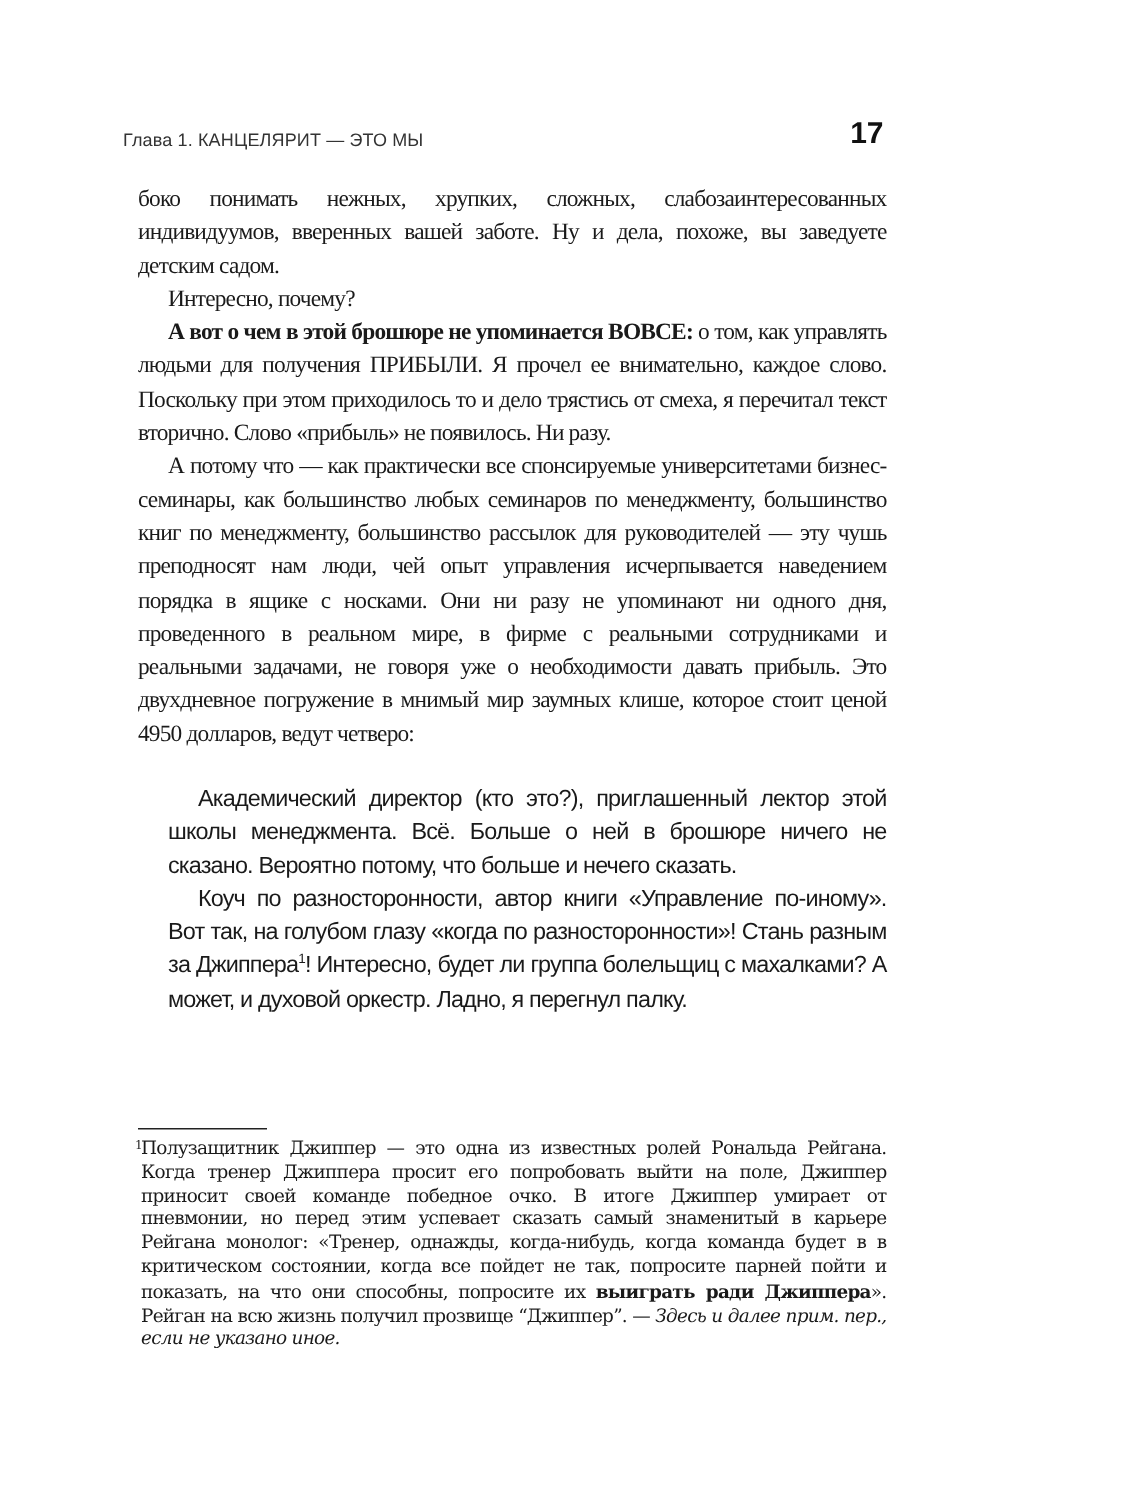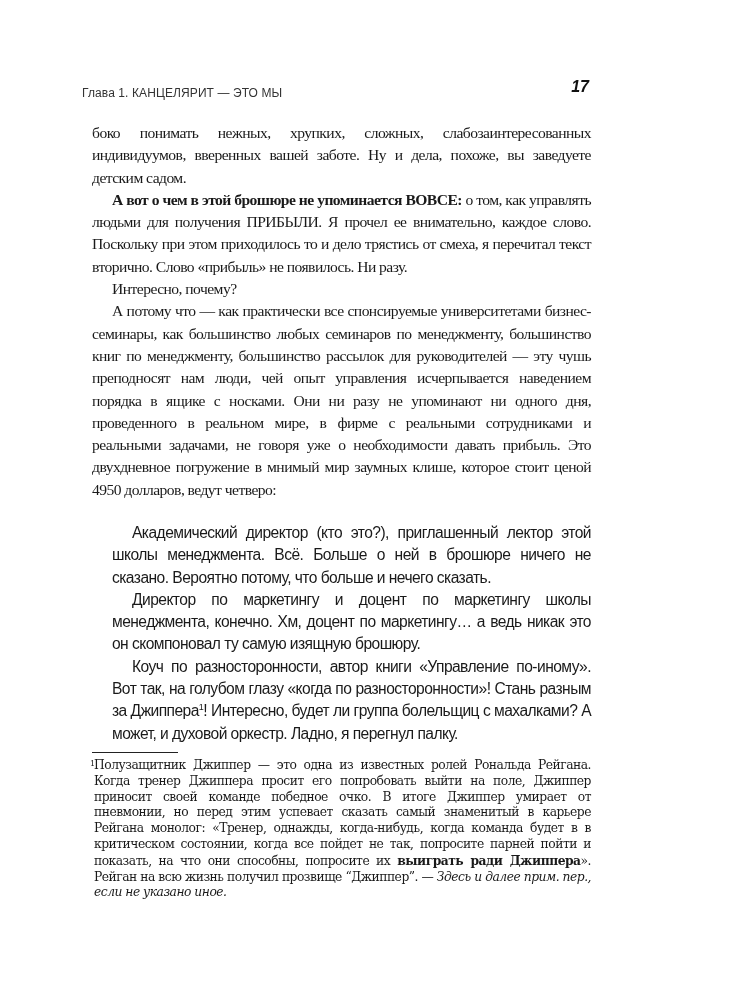--- a/index.html
+++ b/index.html
@@ -5,21 +5,21 @@
   html, body { margin: 0; padding: 0; background: #ffffff; }
   body { width: 755px; height: 1000px; position: relative; overflow: hidden; color: #1a1a1a; }
   .page { position: absolute; left: 0; top: 0; width: 755px; height: 1000px; }
   .running-head {
     position: absolute; left: 82px; top: 86px;
     font-family: "Liberation Sans", sans-serif; font-size: 12px; color: #333;
     letter-spacing: 0.1px;
   }
   .page-number {
     position: absolute; right: 166px; top: 78px;
-    font-family: "Liberation Sans", sans-serif; font-weight: bold; font-size: 16px; color: #111; font-style: italic;
+    font-family: "Liberation Sans", sans-serif; font-weight: bold; font-size: 20px; color: #111;
   }
   .body-text {
     position: absolute; left: 92px; top: 122px; width: 499px;
     font-family: Liberation Serif, serif; font-size: 15.6px; line-height: 22.3px;
     text-align: justify; letter-spacing: -0.55px; word-spacing: 0px;
   }
   .body-text p { margin: 0; text-indent: 20px; }
   .body-text p.noindent { text-indent: 0; }
   .quote {
     position: absolute; left: 112px; top: 522px; width: 479px;
@@ -41,28 +41,27 @@
 </style>
 </head>
 <body>
 
 <div class="page">
   <div class="running-head">Глава 1. КАНЦЕЛЯРИТ — ЭТО МЫ</div>
   <div class="page-number">17</div>
 
   <div class="body-text">
     <p class="noindent">боко понимать нежных, хрупких, сложных, слабозаинтересованных индивидуумов, вверенных вашей заботе. Ну и дела, похоже, вы заведуете детским садом.</p>
+    <p>Интересно, почему?</p>
     <p><b>А вот о чем в этой брошюре не упоминается ВОВСЕ:</b><span> о том, как управлять людьми для получения ПРИБЫЛИ. Я прочел ее внимательно, каждое слово. Поскольку при этом приходилось то и дело трястись от смеха, я перечитал текст вторично. Слово «прибыль» не появилось. Ни разу.</span></p>
-    <p>Интересно, почему?</p>
     <p>А потому что — как практически все спонсируемые университетами бизнес-семинары, как большинство любых семинаров по менеджменту, большинство книг по менеджменту, большинство рассылок для руководителей — эту чушь преподносят нам люди, чей опыт управления исчерпывается наведением порядка в ящике с носками. Они ни разу не упоминают ни одного дня, проведенного в реальном мире, в фирме с реальными сотрудниками и реальными задачами, не говоря уже о необходимости давать прибыль. Это двухдневное погружение в мнимый мир заумных клише, которое стоит ценой 4950 долларов, ведут четверо:</p>
   </div>
 
   <div class="quote">
     <p>Академический директор (кто это?), приглашенный лектор этой школы менеджмента. Всё. Больше о ней в брошюре ничего не сказано. Вероятно потому, что больше и нечего сказать.</p>
-    <p>Директор по маркетингу и доцент по маркетингу школы менеджмента, конечно. Хм, доцент по маркетингу… а ведь никак это он скомпоновал ту самую изящную брошюру.</p>
     <p><span>Коуч по разносторонности, автор книги «Управление по-иному». Вот так, на голубом глазу «когда по разносторонности»! Стань разным за Джиппера</span><sup>1</sup><span>! Интересно, будет ли группа болельщиц с махалками? А может, и духовой оркестр. Ладно, я перегнул палку.</span></p>
   </div>
 
   <div class="fn-rule"></div>
 
   <div class="footnote">
     <span class="fn-mark">1</span>
     <div class="fn-body"><span>Полузащитник Джиппер — это одна из известных ролей Рональда Рейгана. Когда тренер Джиппера просит его попробовать выйти на поле, Джиппер приносит своей команде победное очко. В итоге Джиппер умирает от пневмонии, но перед этим успевает сказать самый знаменитый в карьере Рейгана монолог: «Тренер, однажды, когда-нибудь, когда команда будет в в критическом состоянии, когда все пойдет не так, попросите парней пойти и показать, на что они способны, попросите их </span><b>выиграть ради Джиппера</b><span>». Рейган на всю жизнь получил прозвище “Джиппер”. — </span><i>Здесь и далее прим. пер., если не указано иное.</i></div>
   </div>
 </div>

